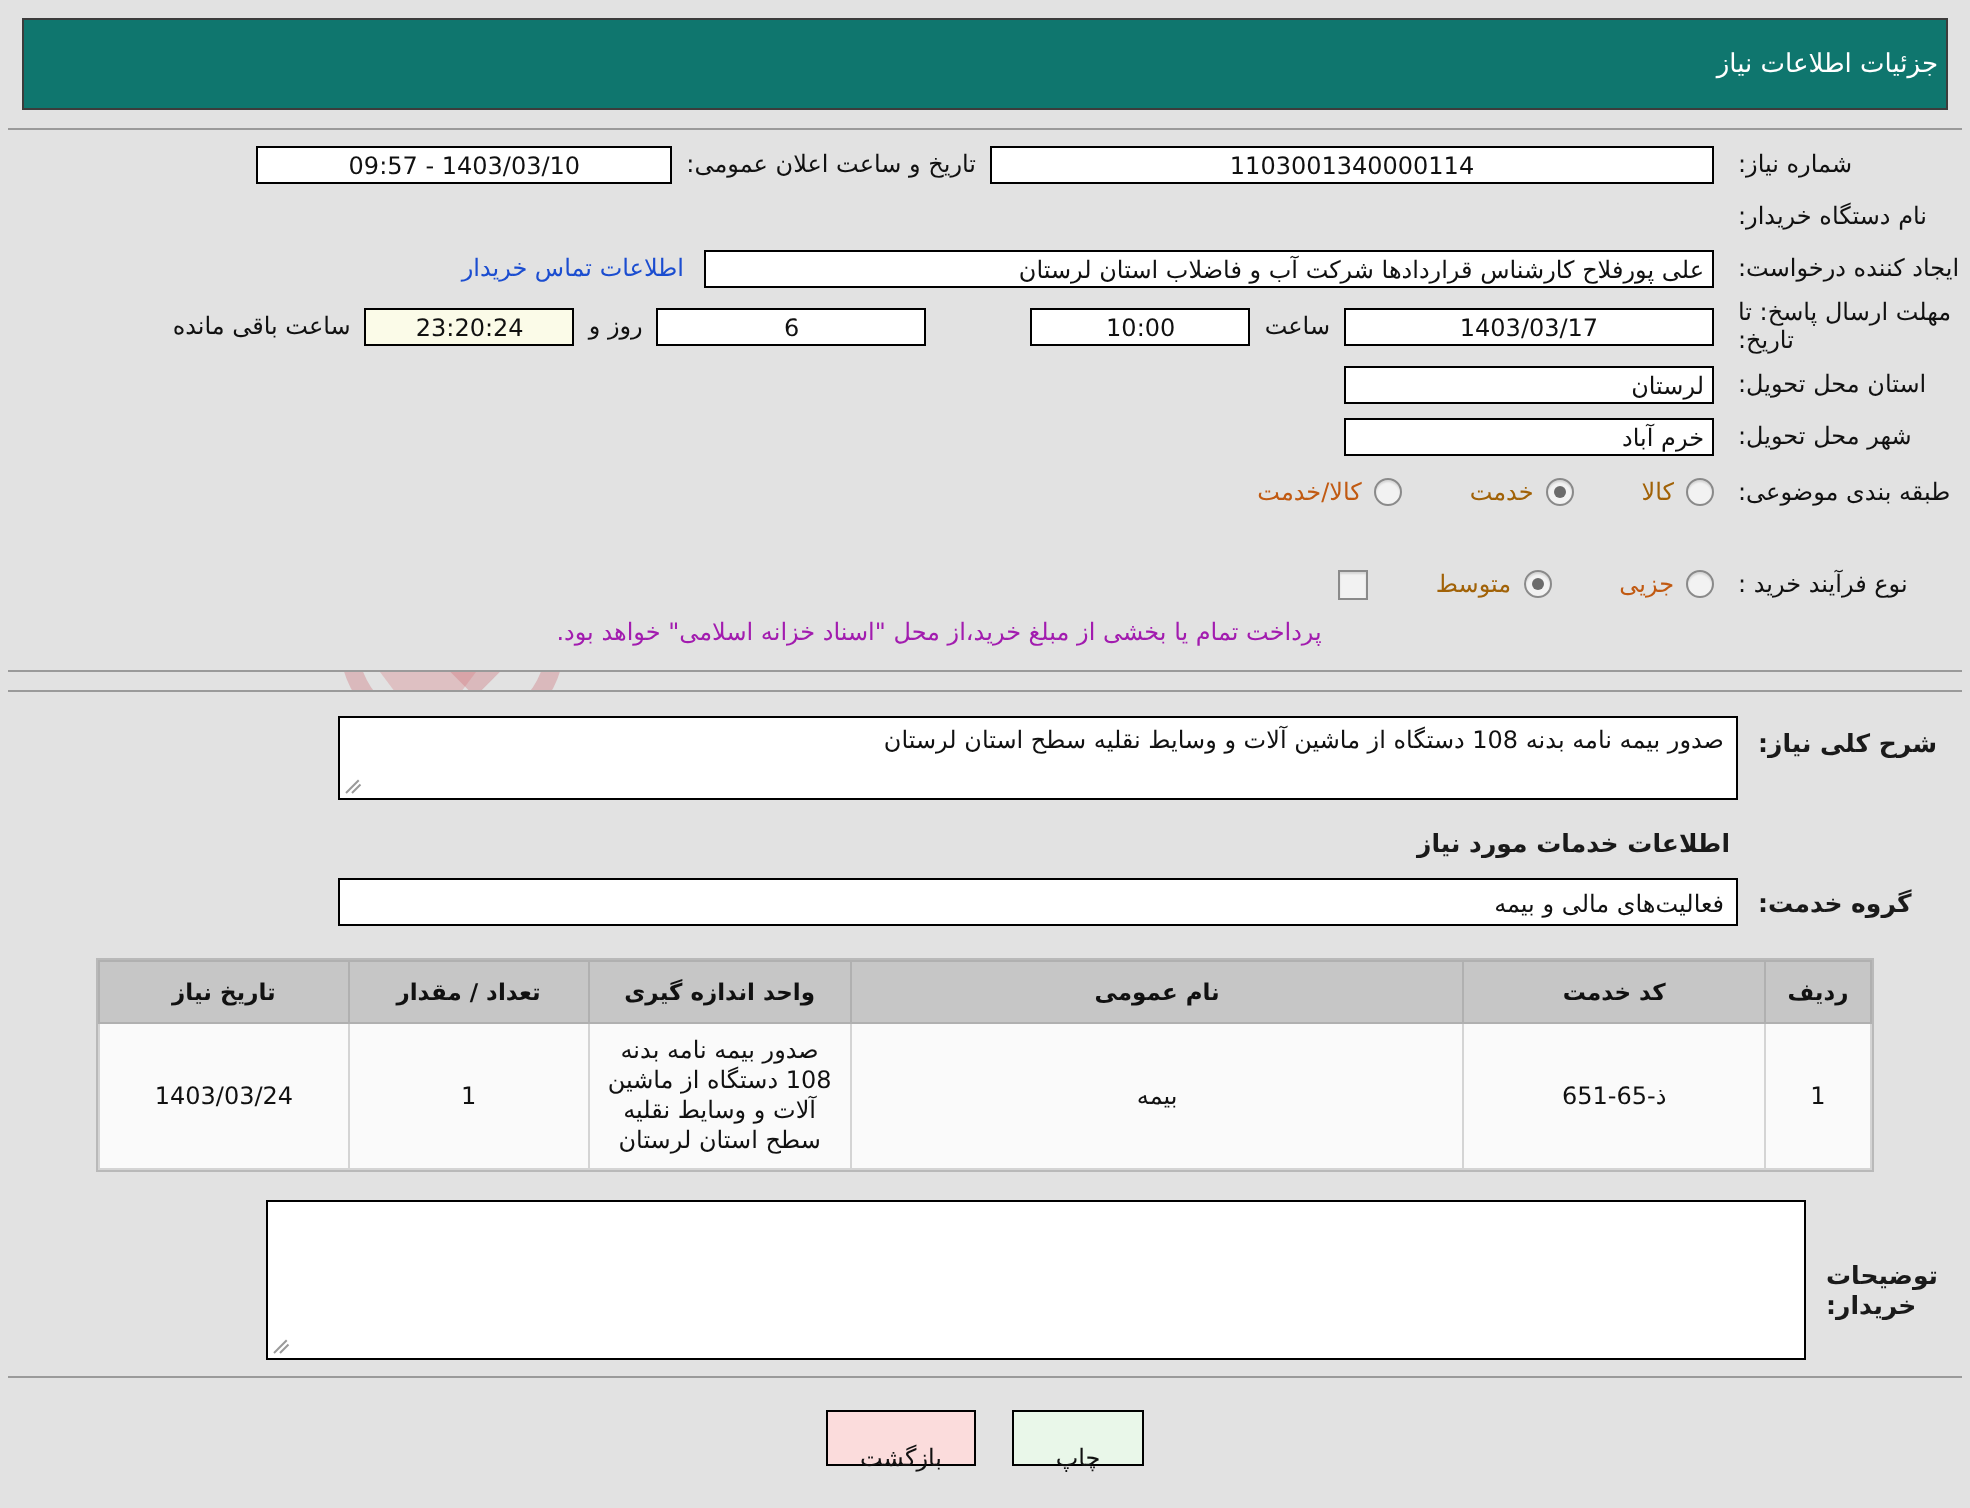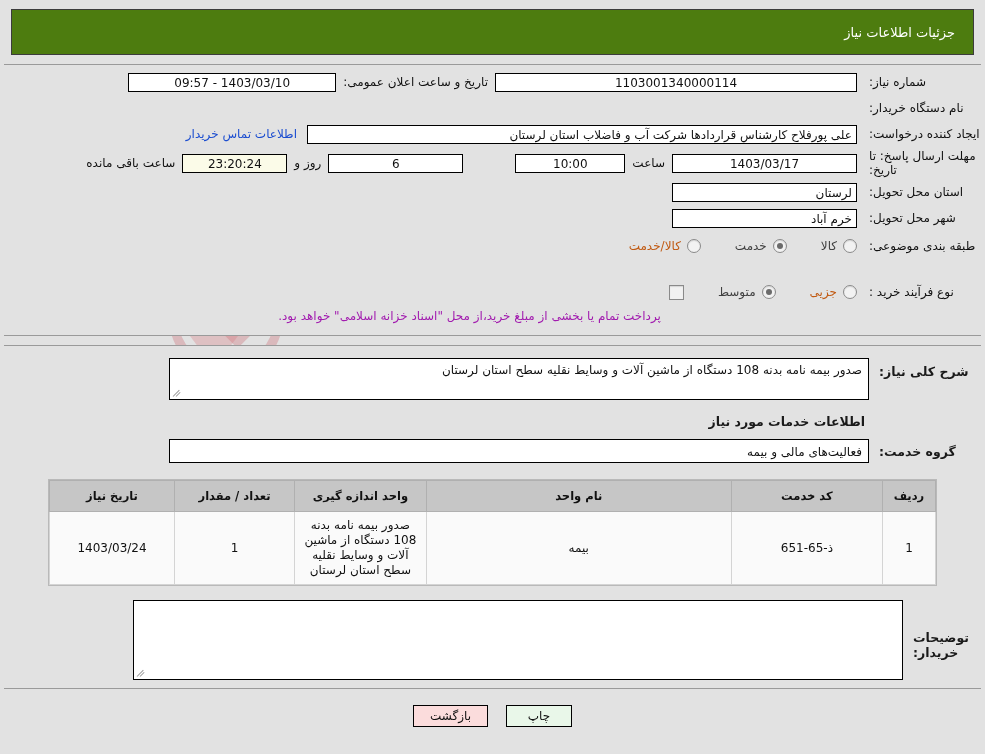--- a/index.html
+++ b/index.html
@@ -95,27 +95,27 @@
     top: 8px;
   }
   .wm-diamonds i:nth-child(1){ left: 0; }
   .wm-diamonds i:nth-child(2){ left: 38px; background: rgba(214,120,128,0.22);}
   .wm-diamonds i:nth-child(3){ left: 76px; background: rgba(214,120,128,0.16);}
 
   
   .page-header {
     margin: 9px 11px 0 11px;
     height: 46px;
-    background: #4d7c0f;
+    background: #0f766e;
     border: 1px solid #3c3c3c;
     box-sizing: border-box;
     display: flex;
     align-items: center;
     justify-content: flex-start;
-    padding: 0 18px;
+    padding: 0 4px;
     position: relative;
     z-index: 10;
   }
   .page-header .title {
     color: #ffffff;
     font-size: 13px;
   }
 
   
   .panel {
@@ -157,21 +157,21 @@
     text-align: center;
     color: #111;
     overflow: hidden;
     white-space: nowrap;
   }
   .fld.rightalign { text-align: right; }
   .fld.highlight { background: #fbfbe8; }
 
   .w-need    { width: 362px; }
   .w-org     { width: 550px; }
-  .w-creator { width: 550px; }
+  .w-creator { width: 505px; }
   .w-date    { width: 185px; }
   .w-time    { width: 110px; }
   .w-days    { width: 135px; }
   .w-remain  { width: 105px; }
   .w-prov    { width: 185px; }
   .w-city    { width: 185px; }
   .w-pubdate { width: 208px; }
 
   .inline-txt {
     font-size: 12px;
@@ -210,21 +210,21 @@
   .radio.checked:after {
     content: "";
     position: absolute;
     left: 3px;
     top: 3px;
     width: 6px;
     height: 6px;
     border-radius: 50%;
     background: #6b6b6b;
   }
-  .radio-label { font-size: 12px; color: #404040; }
+  .radio-label { font-size: 12px; color: #a16207; }
   .radio-label.accent { color: #c15a12; }
 
   .checkbox {
     width: 13px;
     height: 13px;
     border: 1px solid #8a8a8a;
     background: #f2f2f2;
     display: inline-block;
     margin-left: 8px;
     box-shadow: inset 0 1px 1px rgba(0,0,0,0.12);
@@ -360,21 +360,21 @@
     gap: 18px;
     margin-top: 16px;
     position: relative;
     z-index: 6;
   }
   .btn {
     border: 1px solid #000;
     height: 22px;
     line-height: 20px;
     min-width: 66px;
-    padding: 0 16px;
+    padding: 13px 16px;
     font-size: 12px;
     box-sizing: border-box;
     cursor: pointer;
     text-align: center;
     color: #111;
   }
   .btn-print  { background: #e9f7e9; }
   .btn-back   { background: #fbdcdc; }
 </style>
 </head>
@@ -491,21 +491,21 @@
     <div class="svc-label">گروه خدمت:</div>
     <div class="svc-field">فعالیت‌های مالی و بیمه</div>
   </div>
 
   <div class="tbl-wrap">
     <table class="grid">
       <thead>
         <tr>
           <th class="col-radif">ردیف</th>
           <th class="col-code">کد خدمت</th>
-          <th class="col-name">نام واحد</th>
+          <th class="col-name">نام عمومی</th>
           <th class="col-unit">واحد اندازه گیری</th>
           <th class="col-qty">تعداد / مقدار</th>
           <th class="col-date">تاریخ نیاز</th>
         </tr>
       </thead>
       <tbody>
         <tr>
           <td class="col-radif">1</td>
           <td class="col-code">ذ-65-651</td>
           <td class="col-name">بیمه</td>

